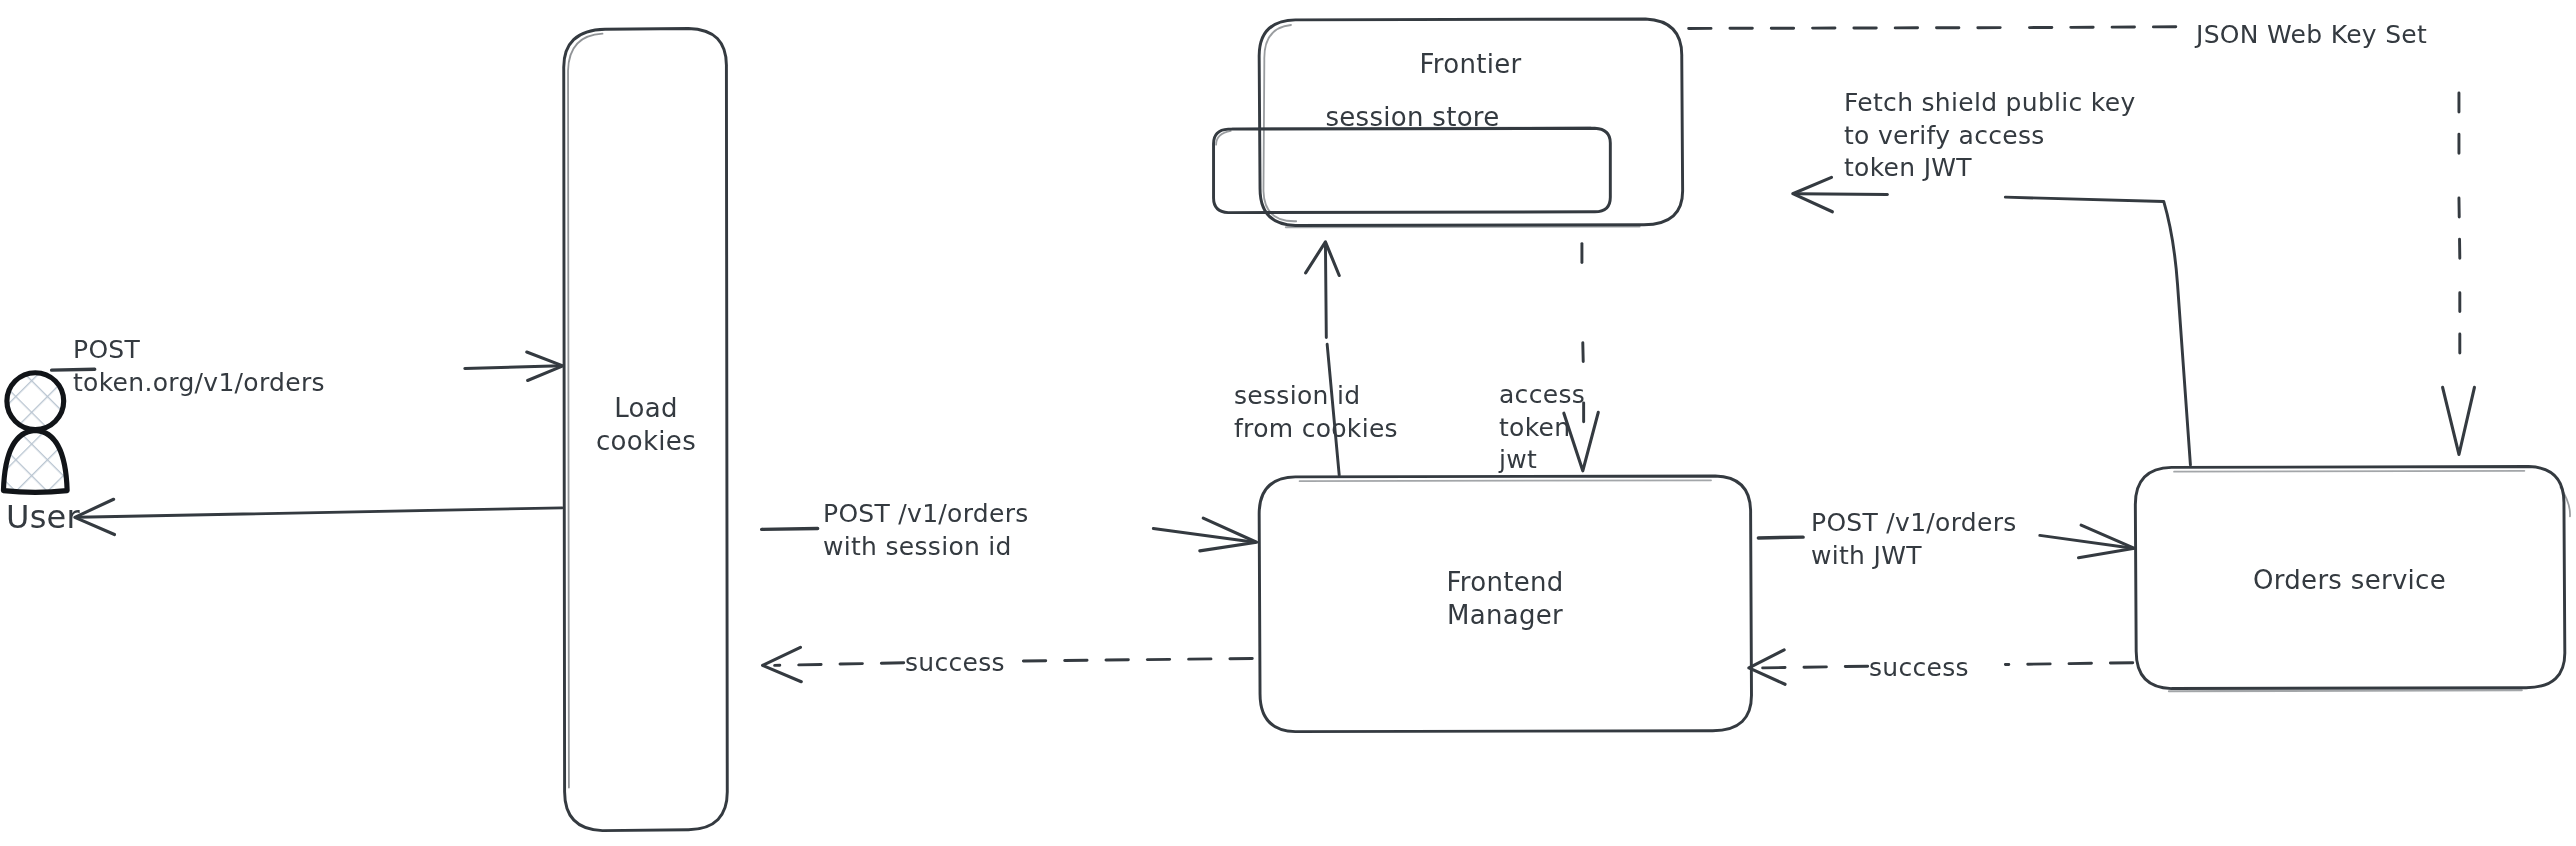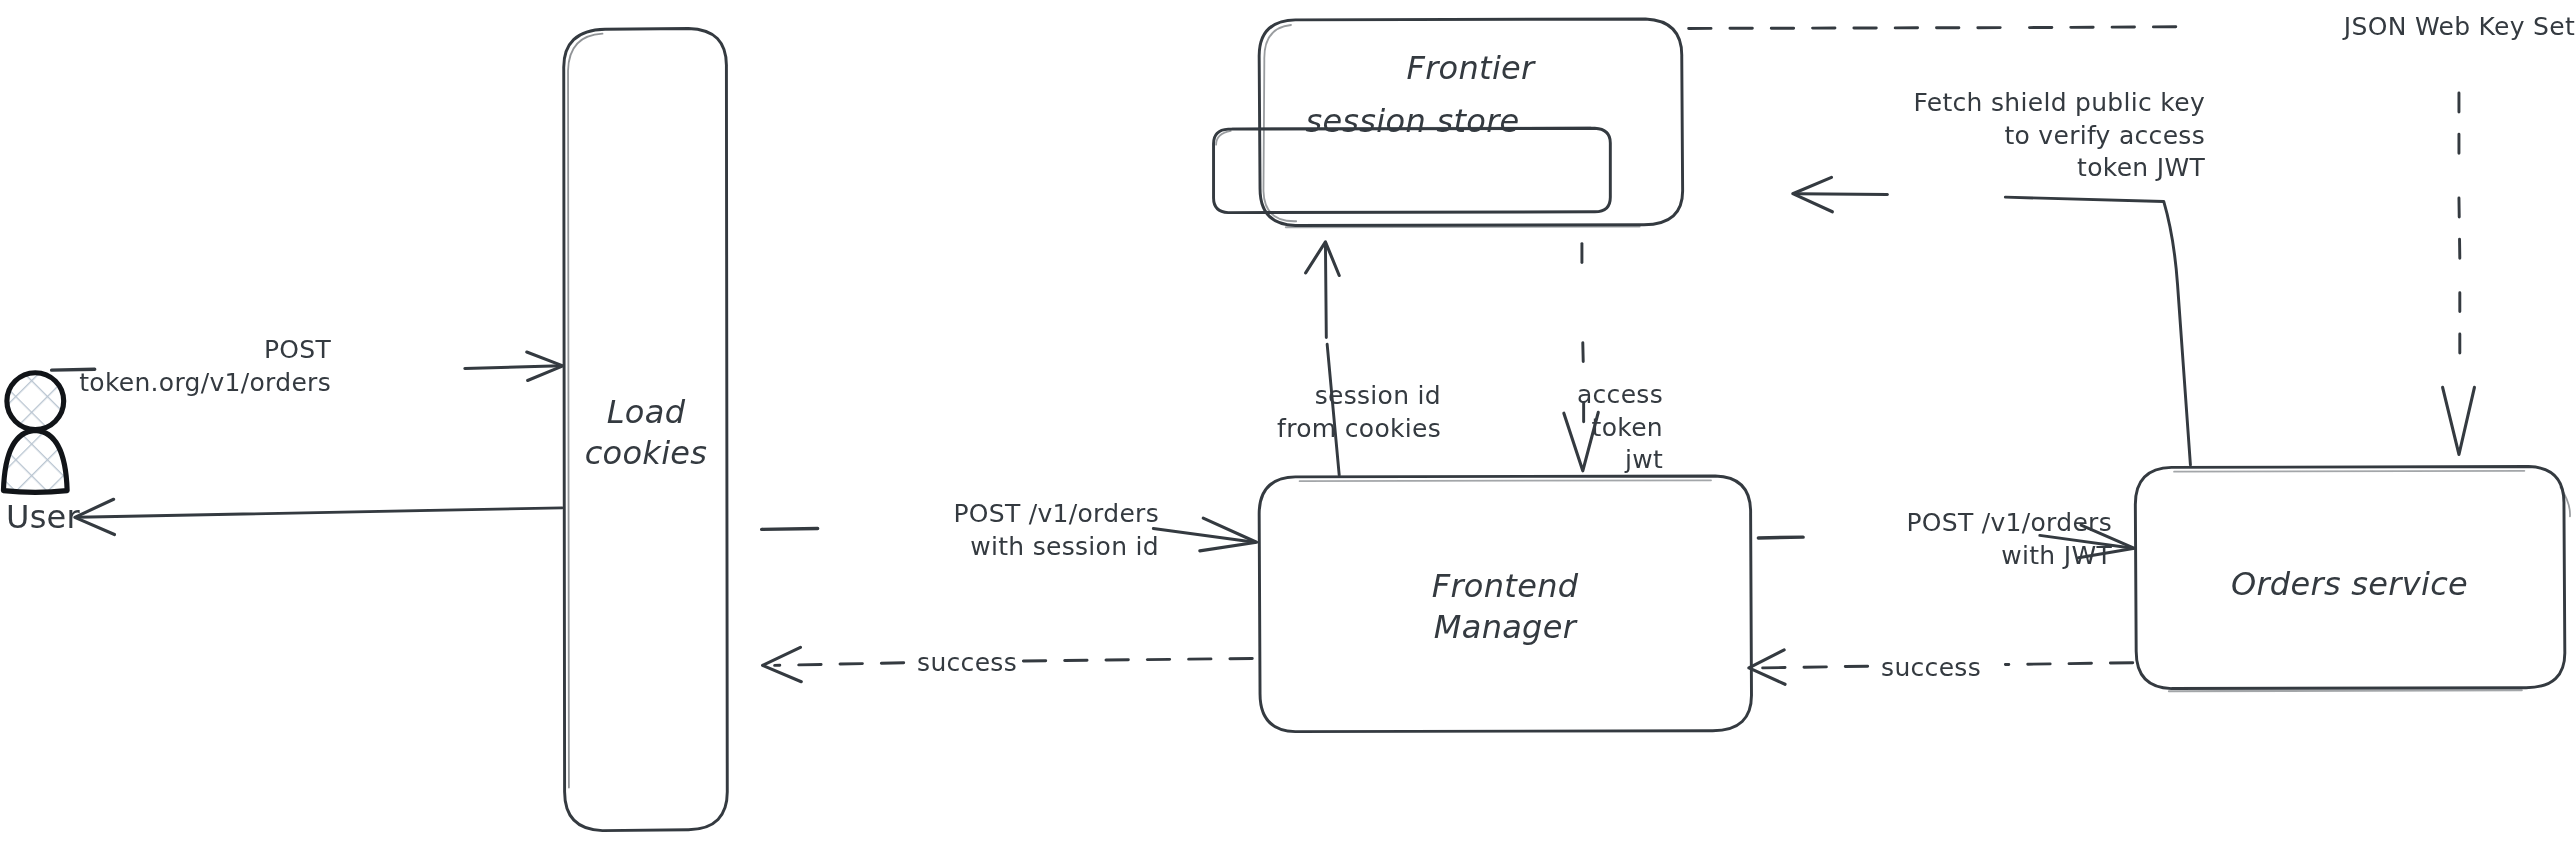--- a/index.html
+++ b/index.html
@@ -8,26 +8,26 @@
        font-family:"DejaVu Sans",sans-serif;}
   #stage{position:relative;width:2576px;height:847px;background:#fff;}
   #stage svg{position:absolute;top:0;left:0;width:2576px;height:847px;}
   .nodelabel{
     position:absolute;color:#343a40;text-align:center;
     font-family:"DejaVu Sans",sans-serif;
     line-height:1.28;letter-spacing:0.3px;
     pointer-events:none;white-space:pre-line;
   }
   .edgelabel{
-    position:absolute;color:#343a40;text-align:right;
+    position:absolute;color:#343a40;text-align:left;
     font-family:"DejaVu Sans",sans-serif;
     line-height:1.30;letter-spacing:0.3px;
     pointer-events:none;white-space:pre-line;
   }
-  .n-mid{font-size:32px;font-style:italic;}
+  .n-mid{font-size:26px;}
   .e-txt{font-size:25px;}
   .actor-name{font-size:32px;}
 </style>
 </head>
 <body>
 
 <div id="stage">
 
   <svg viewBox="0 0 2993 984" xmlns="http://www.w3.org/2000/svg">
     <defs>
@@ -175,16 +175,16 @@
 
   <div class="edgelabel e-txt" style="left:1811px;top:507px;width:301px;">POST /v1/orders
 with JWT</div>
 
   <div class="edgelabel e-txt" style="left:1869px;top:652px;width:112px;">success</div>
 
   <div class="edgelabel e-txt" style="left:1844px;top:87px;width:361px;">Fetch shield public key
 to verify access
 token JWT</div>
 
-  <div class="edgelabel e-txt" style="left:2196px;top:11px;width:379px;text-align:right;">JSON Web Key Set</div>
+  <div class="edgelabel e-txt" style="left:2196px;top:19px;width:379px;text-align:left;">JSON Web Key Set</div>
 
 </div>
 
 
 </body></html>

